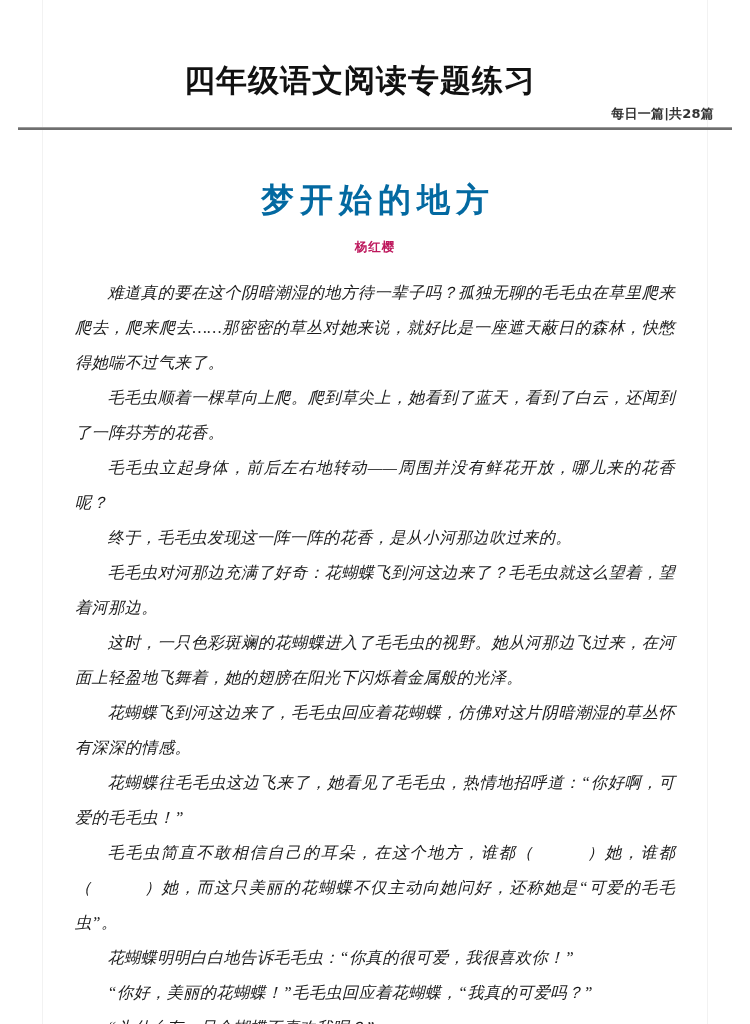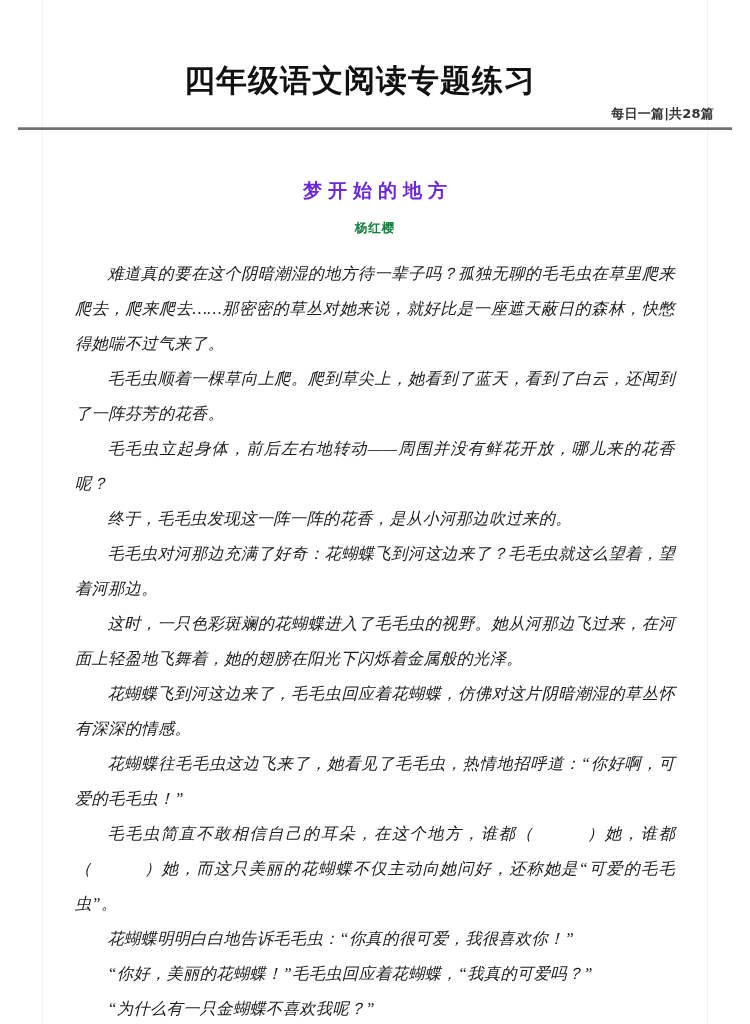--- a/index.html
+++ b/index.html
@@ -72,31 +72,31 @@
   .article {
     position: absolute;
     left: 75px;
     top: 178px;
     width: 600px;
   }
   .article-title {
     text-align: center;
     font-family: "Liberation Serif", "DejaVu Serif", serif;
     font-weight: 700;
-    font-size: 19px;
+    font-size: 33px;
     letter-spacing: 6px;
-    color: #6d28d9;
+    color: #0369a1;
     padding-left: 6px;
   }
   .article-author {
     text-align: center;
     font-family: "DejaVu Sans", "Liberation Sans", sans-serif;
     font-weight: 700;
     font-size: 12.5px;
-    color: #15803d;
+    color: #be185d;
     letter-spacing: 1px;
     margin-top: 16px;
   }
 
   .body-text {
     margin-top: 20px;
     font-family: "Liberation Serif", "DejaVu Serif", serif;
     font-size: 16.2px;
     line-height: 35px;
     color: #1b1b1b;

